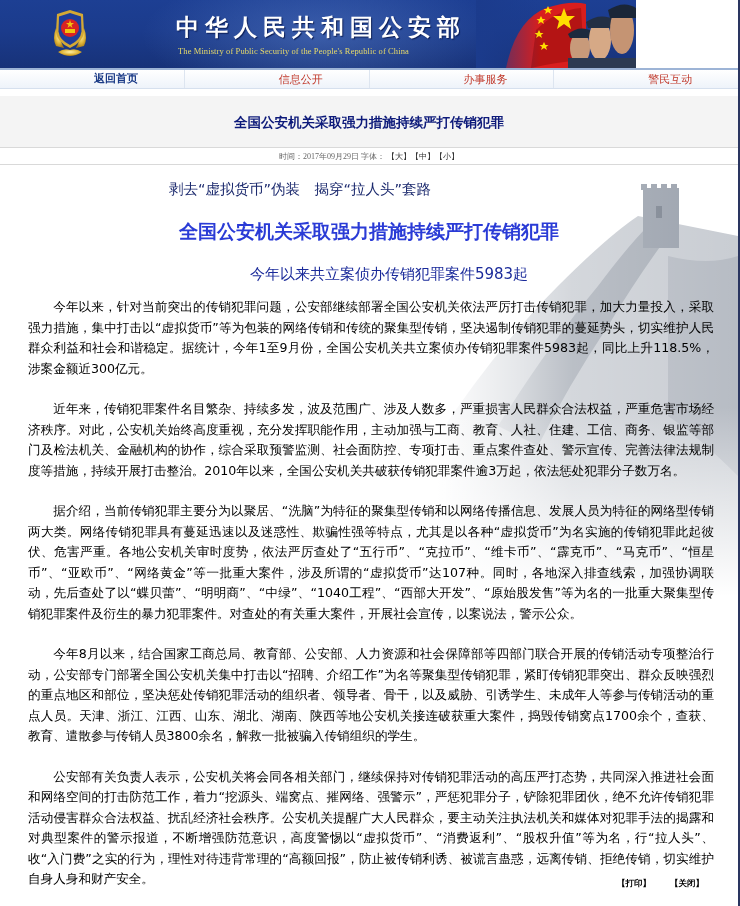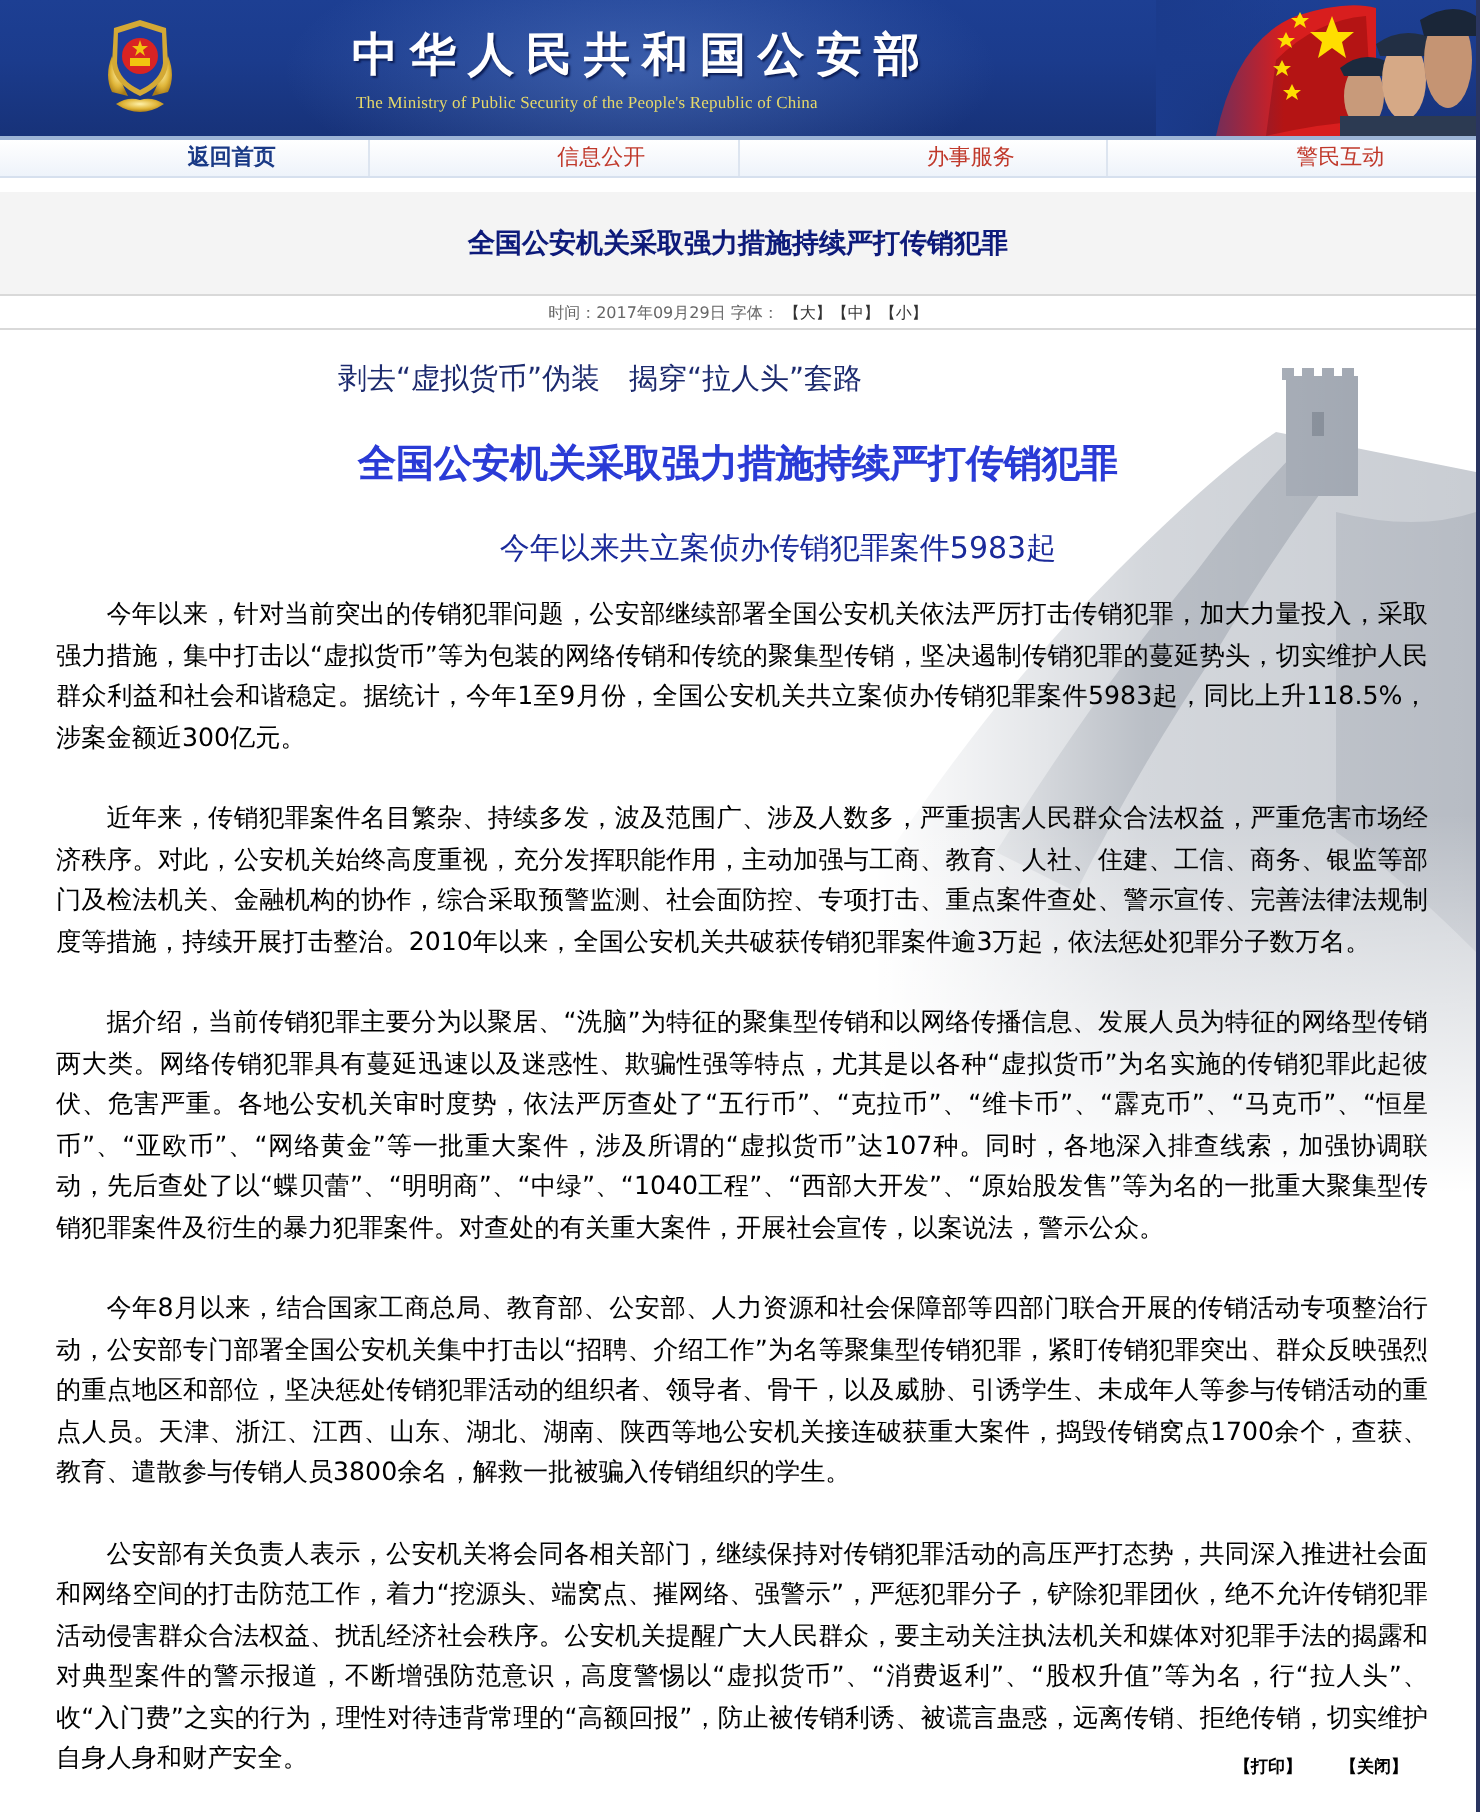--- a/index.html
+++ b/index.html
@@ -3,21 +3,21 @@
 <meta charset="utf-8">
 <style>
   * { box-sizing: border-box; margin: 0; padding: 0; }
   html, body { width: 740px; height: 906px; overflow: hidden; background: #ffffff; }
   body { font-family: "DejaVu Sans", "Liberation Sans", sans-serif; color: #000; position: relative; }
 
   .page { position: absolute; left: 0; top: 0; width: 740px; height: 906px; border-right: 2px solid #2a3560; background: #fff; }
 
   
   .banner {
-    position: absolute; left: 0; top: 0; width: 738px; height: 68px;
+    position: absolute; left: 0; top: 0; width: 636px; height: 68px;
     background: linear-gradient(180deg, #1d3f93 0%, #1b3b8c 45%, #173279 100%);
     overflow: hidden;
   }
   .banner-glow {
     position: absolute; left: 140px; top: -30px; width: 360px; height: 130px;
     background: radial-gradient(ellipse at center, rgba(120,160,230,0.35) 0%, rgba(60,100,190,0.0) 70%);
   }
   .emblem { position: absolute; left: 50px; top: 8px; width: 40px; height: 52px; }
   .banner-title {
     position: absolute; left: 176px; top: 12px;
@@ -48,21 +48,21 @@
   
   .title-band {
     position: absolute; left: 0; top: 96px; width: 738px; height: 52px;
     background: #f4f4f4; border-bottom: 1px solid #d9d9d9;
   }
   .title-band h1 {
     text-align: center; font-size: 13.5px; line-height: 52px; color: #0d1a7a; font-weight: bold;
   }
   .meta-row {
     position: absolute; left: 0; top: 149px; width: 738px; height: 16px;
-    border-bottom: 1px solid #d9d9d9; text-align: center; font-size: 8px; color: #666; line-height: 15px;
+    border-bottom: 1px solid #d9d9d9; text-align: center; font-size: 8px; color: #666; line-height: 15px; font-family: Liberation Serif, serif;
   }
   .meta-row .font-size-btn { color: #333; cursor: pointer; }
 
   
   .article { position: absolute; left: 0; top: 166px; width: 738px; height: 740px; overflow: hidden; }
   .great-wall {
     position: absolute; right: 0; top: 10px; width: 300px; height: 420px;
   }
   .subhead {
     position: absolute; left: 0; top: 14px; width: 600px; text-align: center;

